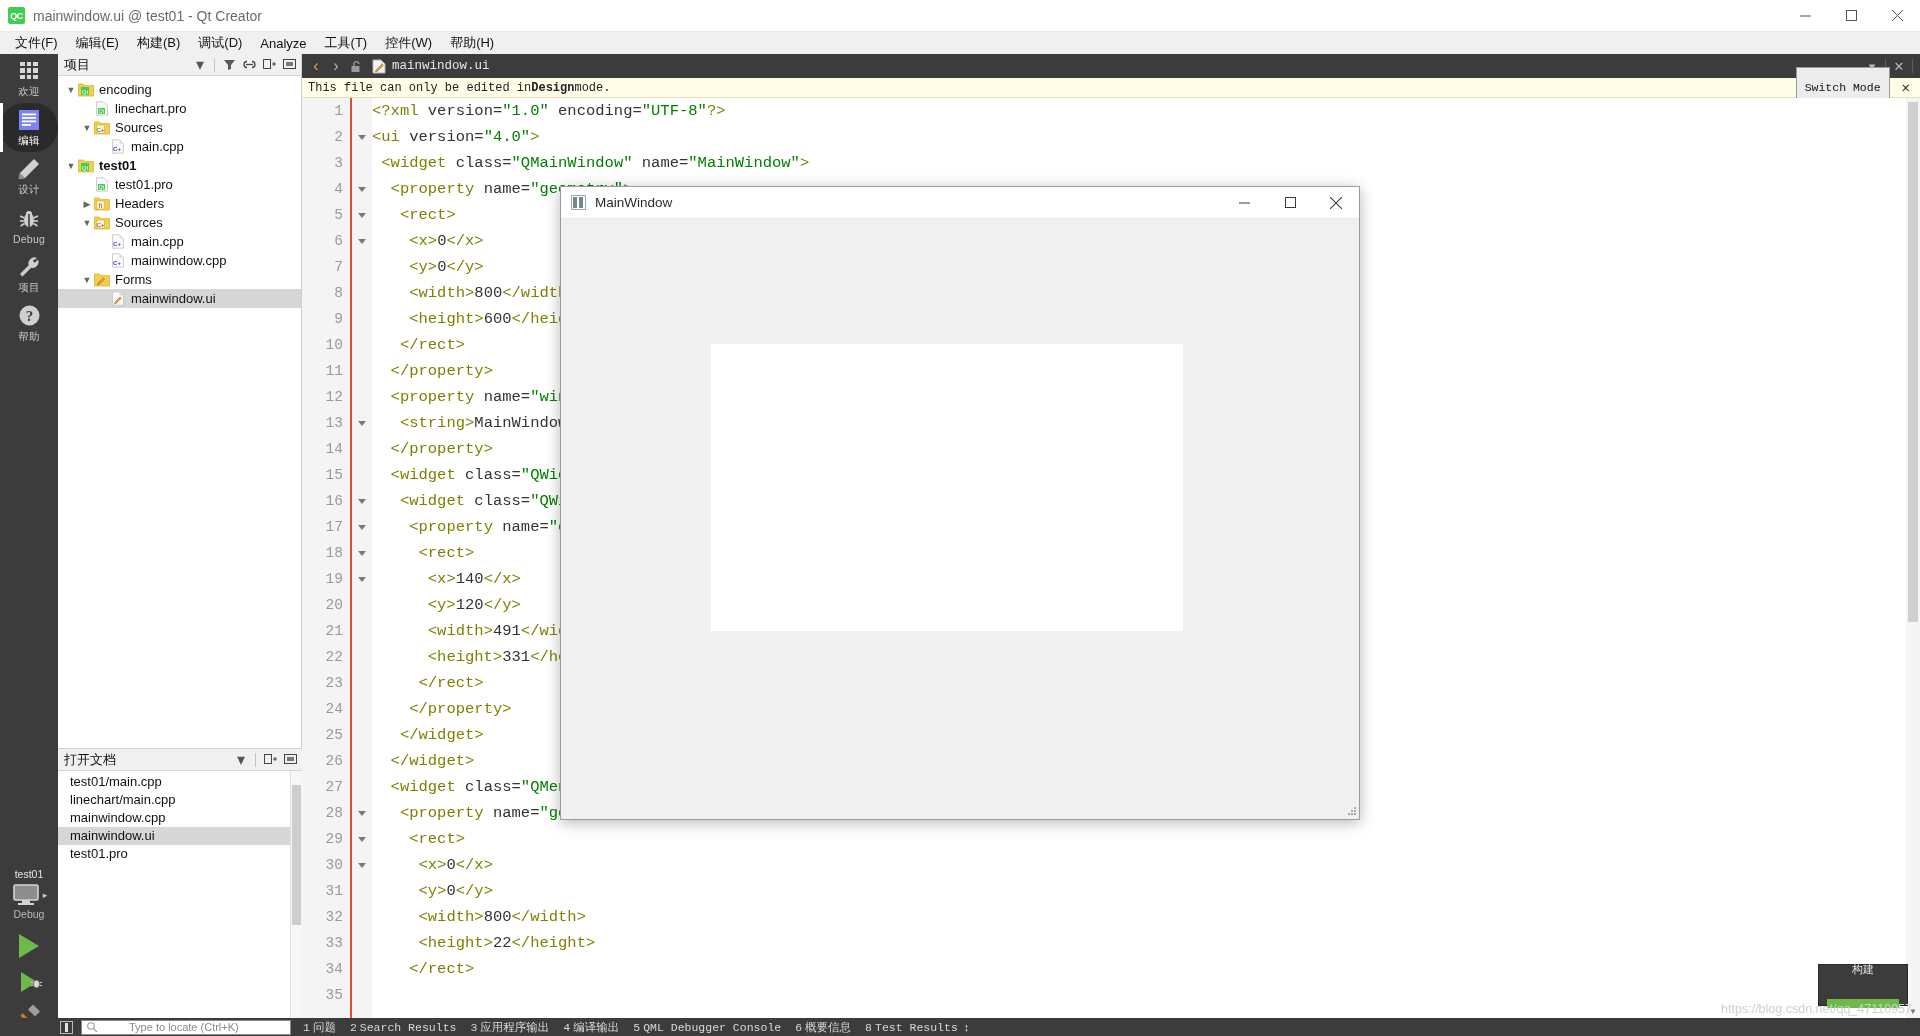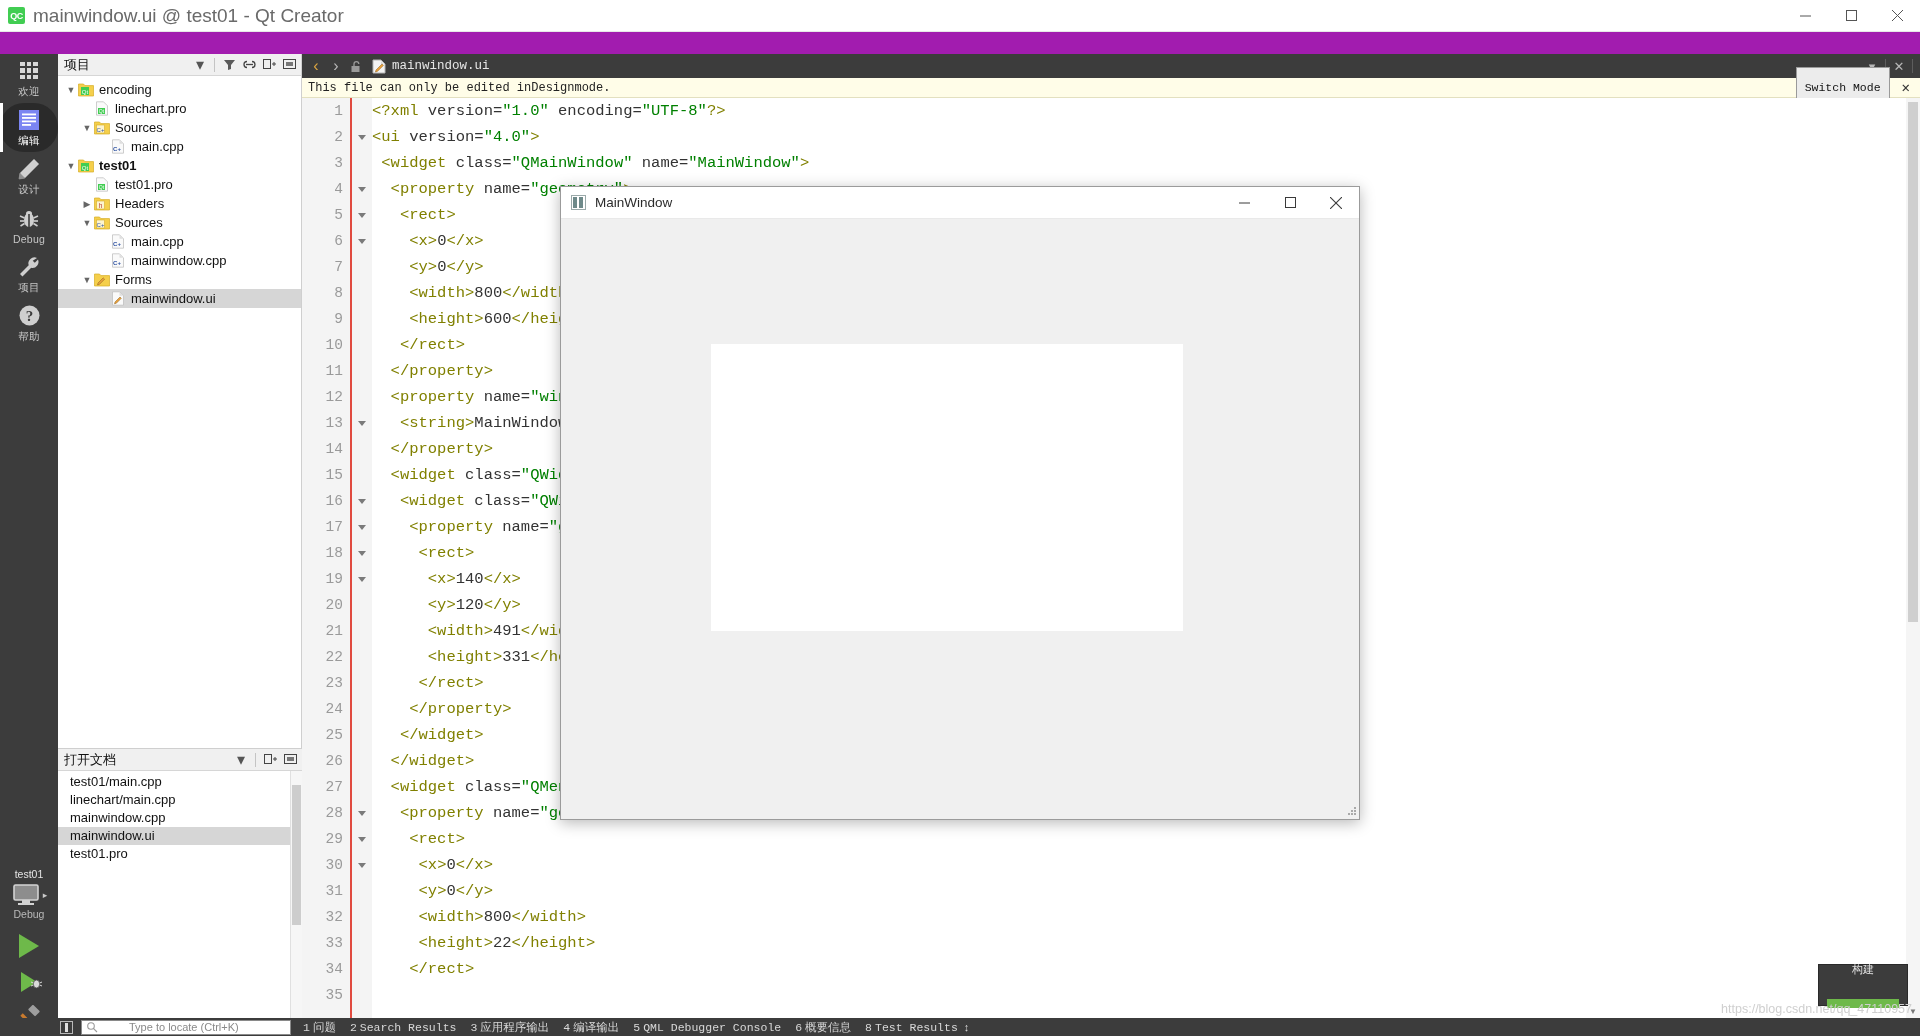--- a/index.html
+++ b/index.html
@@ -24,21 +24,21 @@
     display:flex; align-items:center;
   }
   .qc-logo {
     width:17px; height:17px; margin-left:8px; margin-right:8px;
     background:#41cd52; border-radius:2px;
     color:#fff; font-size:9px; font-weight:bold;
     display:flex; align-items:center; justify-content:center;
     font-family:"Liberation Sans", sans-serif;
     letter-spacing:-0.5px;
   }
-  .title-text { font-size:19px; color:#6a6a6a; }
+  .title-text { font-size:14px; color:#6a6a6a; }
   .win-btns { margin-left:auto; display:flex; height:32px; }
   .win-btn {
     width:46px; height:32px; display:flex; align-items:center; justify-content:center;
     color:#444; font-size:13px;
   }
   .win-btn svg { display:block; }
 
   
   .menubar {
     position:absolute; left:0; top:32px; width:1920px; height:22px;
@@ -118,21 +118,21 @@
     padding:0 6px; color:#e6e6e6; font-size:12.5px; font-family:"Liberation Mono", monospace;
     gap:6px;
   }
   .tab-right { margin-left:auto; display:flex; align-items:center; }
 
   .infobar {
     height:20px; background:#fffde8; border-bottom:1px solid #e3e0c0;
     display:flex; align-items:center; padding:0 6px;
     font-size:12px; color:#222; font-family:"Liberation Mono", monospace;
   }
-  .infobar b { font-weight:normal; }
+  .infobar b { font-weight:bold; }
   .infobar-right { margin-left:auto; display:flex; align-items:center; gap:8px; }
   .switch-mode {
     border:1px solid #9a9a9a; background:#ececec; font-size:11.5px;
     padding:13px 8px; font-family:"Liberation Mono", monospace; color:#111;
   }
   .ib-close { color:#333; font-size:14px; padding:0 4px; }
 
   .codewrap { position:absolute; left:0; top:44px; right:0; bottom:0; overflow:hidden; background:#ffffff; }
   .gutter {
     position:absolute; left:0; top:0; width:48px; bottom:0;
@@ -230,20 +230,30 @@
       </div>
       <div class="win-btn">
         <svg width="11" height="11" viewBox="0 0 11 11">
             <line x1="0" y1="0" x2="11" y2="11" stroke="#555" stroke-width="1"></line>
             <line x1="11" y1="0" x2="0" y2="11" stroke="#555" stroke-width="1"></line>
           </svg>
       </div>
     </div>
   </div>
 
+  <div class="menubar" id="menubar">
+      <div class="menu-item">文件(F)</div>
+      <div class="menu-item">编辑(E)</div>
+      <div class="menu-item">构建(B)</div>
+      <div class="menu-item">调试(D)</div>
+      <div class="menu-item">Analyze</div>
+      <div class="menu-item">工具(T)</div>
+      <div class="menu-item">控件(W)</div>
+      <div class="menu-item">帮助(H)</div>
+    </div>
 
   <div class="modebar">
     <div id="modelist">
         <div class="mode-entry">
           <div class="mode-ico">
             <div class="grid9">
               <i></i>
               <i></i>
               <i></i>
               <i></i>

